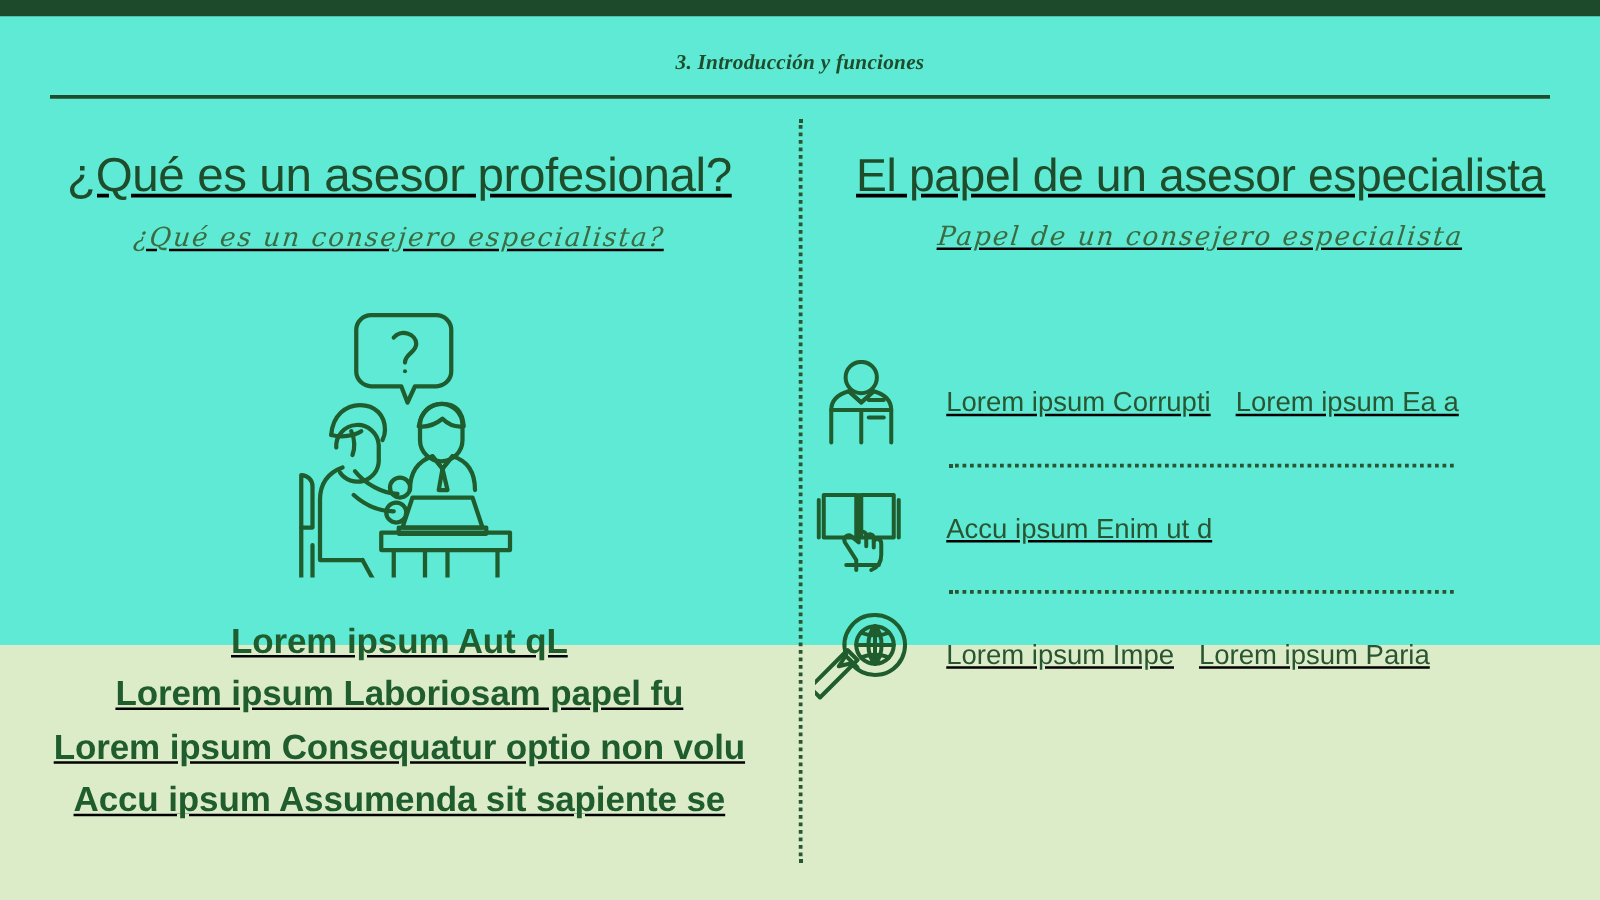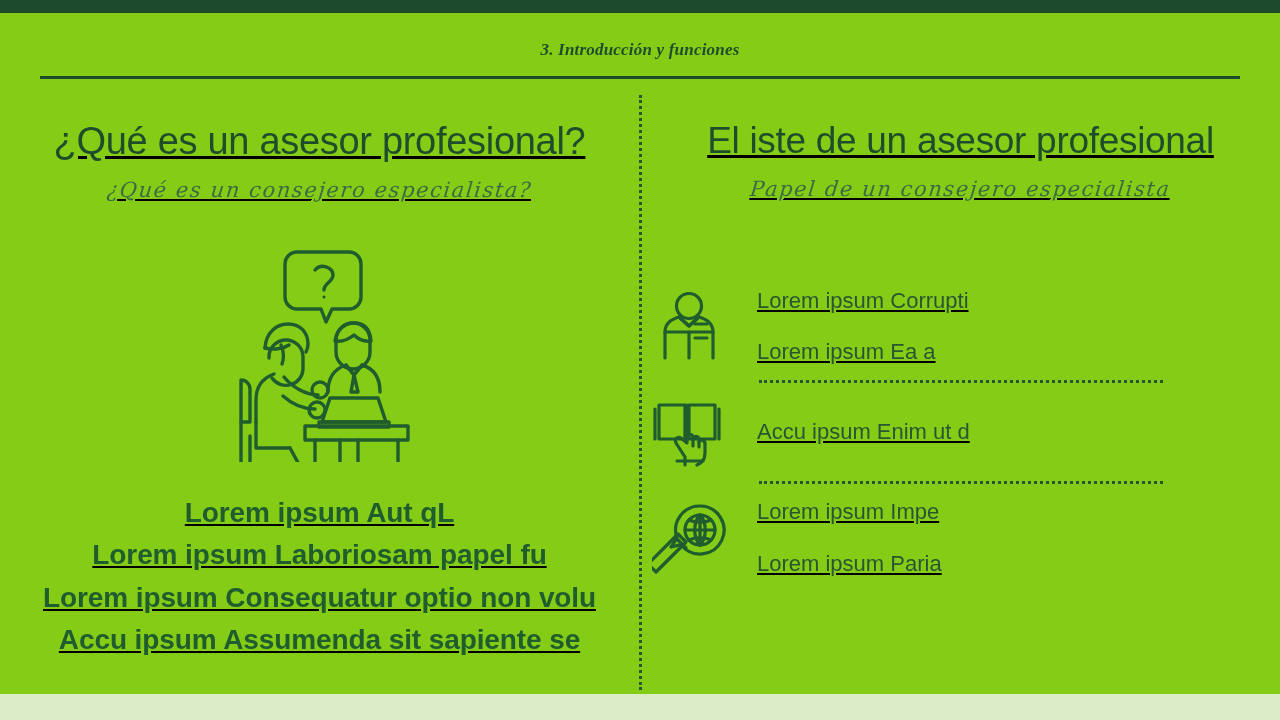--- a/index.html
+++ b/index.html
@@ -4,22 +4,22 @@
 <style>
   * { margin:0; padding:0; box-sizing:border-box; }
   html, body {
     width:1280px; height:720px;
     overflow:hidden;
     background:#dcecc8;
     font-family:"Liberation Sans", sans-serif;
   }
   .slide {
     position:relative;
-    width:1280px; height:694px;
-    background:#84cc16;
+    width:1280px; height:516px;
+    background:#5eead4;
   }
 
   
   .top-bar {
     position:absolute; top:0; left:0;
     width:1280px; height:13px;
     background:#1e4a2c;
   }
 
   
@@ -114,21 +114,21 @@
   }
   .list-item .icon-wrap {
     flex:0 0 auto;
     width:96px;
     display:flex;
     justify-content:center;
     align-items:center;
   }
   .list-text {
     display:flex;
-    flex-direction:column;
+    flex-direction:row;
     justify-content:flex-end;
     gap:20px;
   }
   .list-line {
     font-size:22px;
     color:#2a5532;
     line-height:1.45;
     white-space:nowrap;
   }
   .h-sep {
@@ -208,21 +208,21 @@
 
     <div class="left-lines">
       <div class="left-line">Lorem ipsum Aut qL</div>
       <div class="left-line">Lorem ipsum Laboriosam papel fu</div>
       <div class="left-line">Lorem ipsum Consequatur optio non volu</div>
       <div class="left-line">Accu ipsum Assumenda sit sapiente se</div>
     </div>
   </div>
 
   <div class="col col-right">
-    <div class="col-title">El iste de un asesor profesional</div>
+    <div class="col-title">El papel de un asesor especialista</div>
     <div class="col-subtitle">Papel de un consejero especialista</div>
 
     <div class="right-list">
 
       <div class="list-item">
         <div class="icon-wrap">
           <svg class="svg-ico" width="64" height="68" viewBox="0 0 64 68" fill="none" stroke="#1f5c2e" stroke-width="3.2" stroke-linecap="round" stroke-linejoin="round">
             <circle cx="32" cy="14" r="12.5"></circle>
             <path d="M8 66 v-26 c0 -9 7 -13 14 -15 l10 9 10 -9 c7 2 14 6 14 15 v26"></path>
             <path d="M22 25 l10 9 10 -9"></path>

